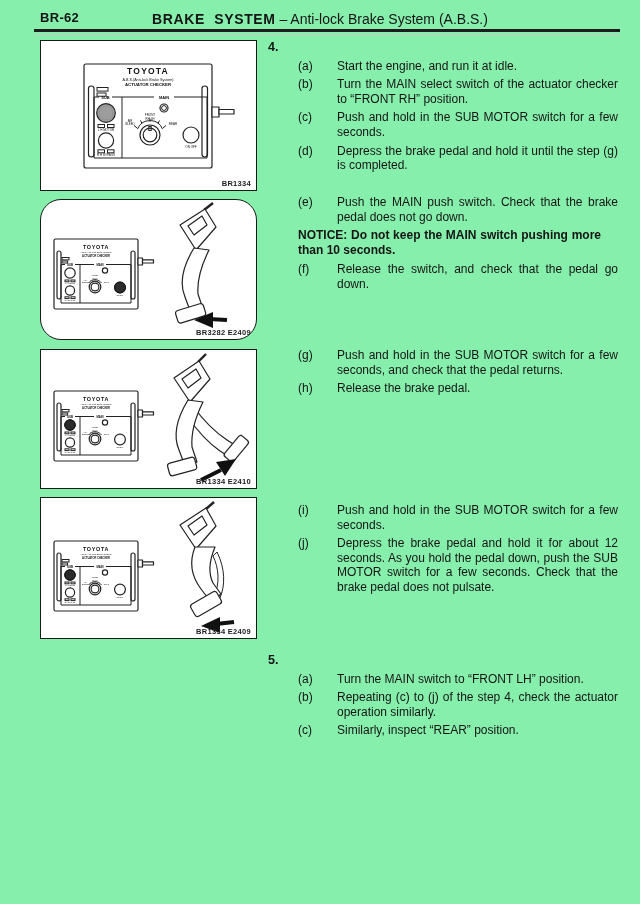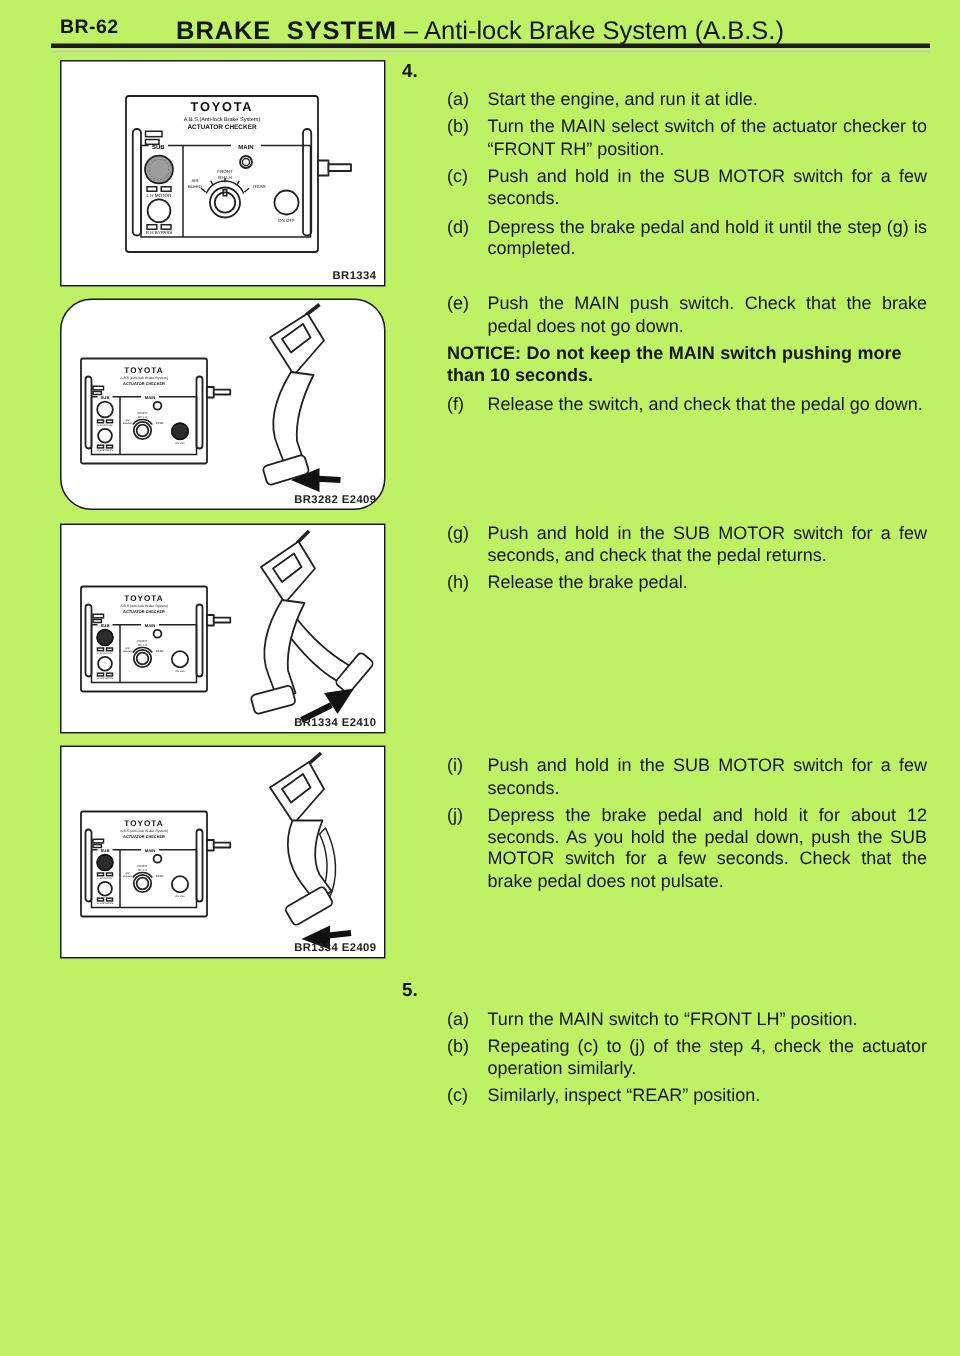--- a/index.html
+++ b/index.html
@@ -1,20 +1,20 @@
 <!DOCTYPE html>
 <html><head>
 <meta charset="utf-8">
 <style>
   html,body{margin:0;padding:0;background:#fff;}
-  #page{position:relative;width:640px;height:904px;background:#bef264;overflow:hidden;
+  #page{position:relative;width:640px;height:904px;background:#86efac;overflow:hidden;
         font-family:"Liberation Sans", sans-serif;color:#151515;}
   
   .page-num{position:absolute;left:40px;top:10px;font-size:13px;font-weight:bold;letter-spacing:.3px;}
-  .header-title{position:absolute;left:0;right:0;top:11px;text-align:center;font-size:17px;}
+  .header-title{position:absolute;left:0;right:0;top:11px;text-align:center;font-size:14px;}
   .header-title b{letter-spacing:.6px;word-spacing:5px;}
   .rule-thick{position:absolute;left:34px;top:29px;width:586px;height:3px;background:#1c1c1c;}
   .rule-thin{position:absolute;left:34px;top:34px;width:586px;height:1px;background:#c9c9c9;}
   
   .figure{position:absolute;left:40px;width:215px;border:1.5px solid #1a1a1a;background:#fff;text-align:center;}
   .figure .caption{position:absolute;right:5px;bottom:2px;font-size:7.5px;letter-spacing:.3px;color:#222;font-weight:bold;}
   #fig1{top:40px;height:149px;}
   #fig2{top:199px;height:139px;border-radius:21px;}
   #fig3{top:349px;height:138px;}
   #fig4{top:497px;height:140px;}
@@ -22,21 +22,21 @@
   .ln{stroke:#222;fill:none;stroke-width:1;}
   .ln12{stroke:#222;fill:#fff;stroke-width:1.2;stroke-linejoin:round;}
   .tC{text-anchor:middle;fill:#111;}
   
   .col{position:absolute;left:268px;width:350px;font-size:12px;line-height:14.6px;}
   .step-head{display:flex;font-weight:bold;font-size:12.5px;margin-bottom:4px;}
   .step-num{width:30px;flex:none;}
   .step-title{letter-spacing:.3px;word-spacing:4px;}
   .item{display:flex;margin:0 0 4px 30px;}
   .item-label{width:27px;flex:none;}
-  .item-text{flex:1;text-align:justify;}
+  .item-text{flex:1;text-align:justify;margin-left:12px;}
   .notice{font-weight:bold;margin:1px 17px 5px 30px;text-align:justify;}
 </style>
 </head>
 <body>
 
 <div id="page">
 
   <div class="page-num">BR-62</div>
   <div class="header-title"><b>BRAKE  SYSTEM</b> <span>– Anti-lock Brake System (A.B.S.)</span></div>
   <div class="rule-thick"></div>

